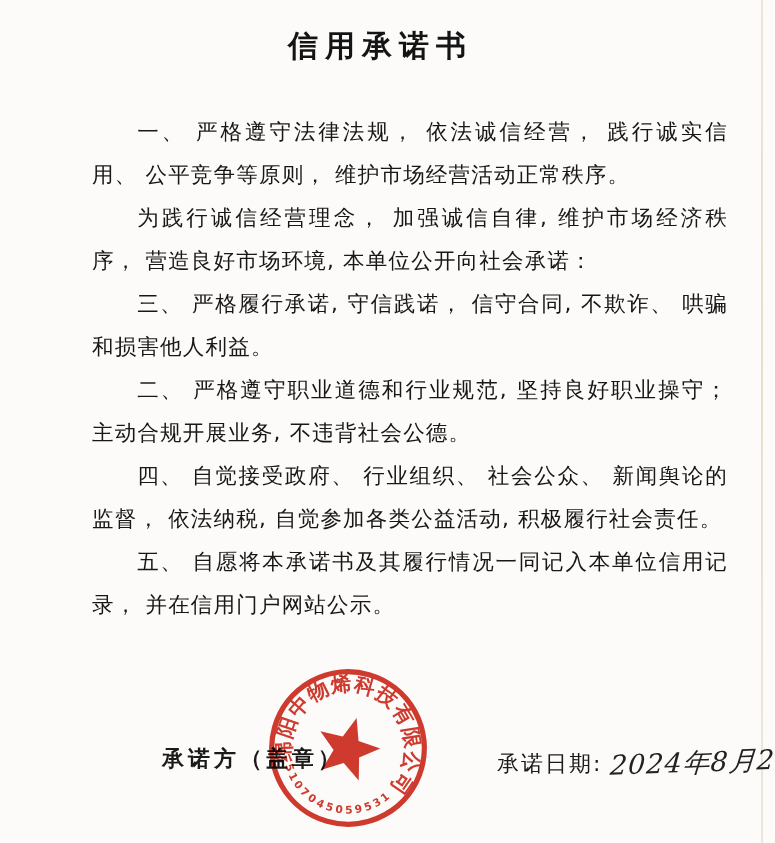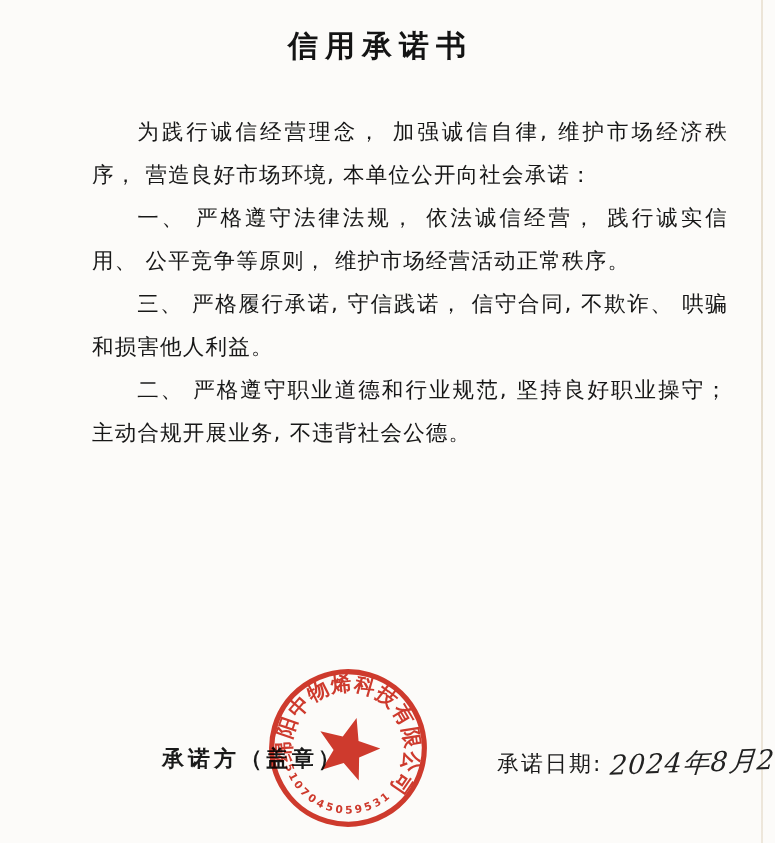--- a/index.html
+++ b/index.html
@@ -105,24 +105,26 @@
   }
 </style>
 </head>
 <body>
 
 <div class="scan-edge"></div>
 
 <div class="doc-title">信用承诺书</div>
 
 <div class="doc-body">
+  <p>一、 严格遵守法律法规， 依法诚信经营， 践行诚实信用、 公平竞争等原则， 维护市场经营活动正常秩序。</p>
   <p>为践行诚信经营理念， 加强诚信自律, 维护市场经济秩序， 营造良好市场环境, 本单位公开向社会承诺：</p>
-  <p>一、 严格遵守法律法规， 依法诚信经营， 践行诚实信用、 公平竞争等原则， 维护市场经营活动正常秩序。</p>
   <p>三、 严格履行承诺, 守信践诺， 信守合同, 不欺诈、 哄骗和损害他人利益。</p>
   <p>二、 严格遵守职业道德和行业规范, 坚持良好职业操守； 主动合规开展业务, 不违背社会公德。</p>
+  <p>四、 自觉接受政府、 行业组织、 社会公众、 新闻舆论的监督， 依法纳税, 自觉参加各类公益活动, 积极履行社会责任。</p>
+  <p>五、 自愿将本承诺书及其履行情况一同记入本单位信用记录， 并在信用门户网站公示。</p>
 </div>
 
 <div class="footer-row">
   <span class="party-label">承诺方（盖章）</span>
   <span class="date-group">
     <span class="date-label">承诺日期:</span>
     <span class="date-value">2024年8月27日</span>
   </span>
 </div>
 

